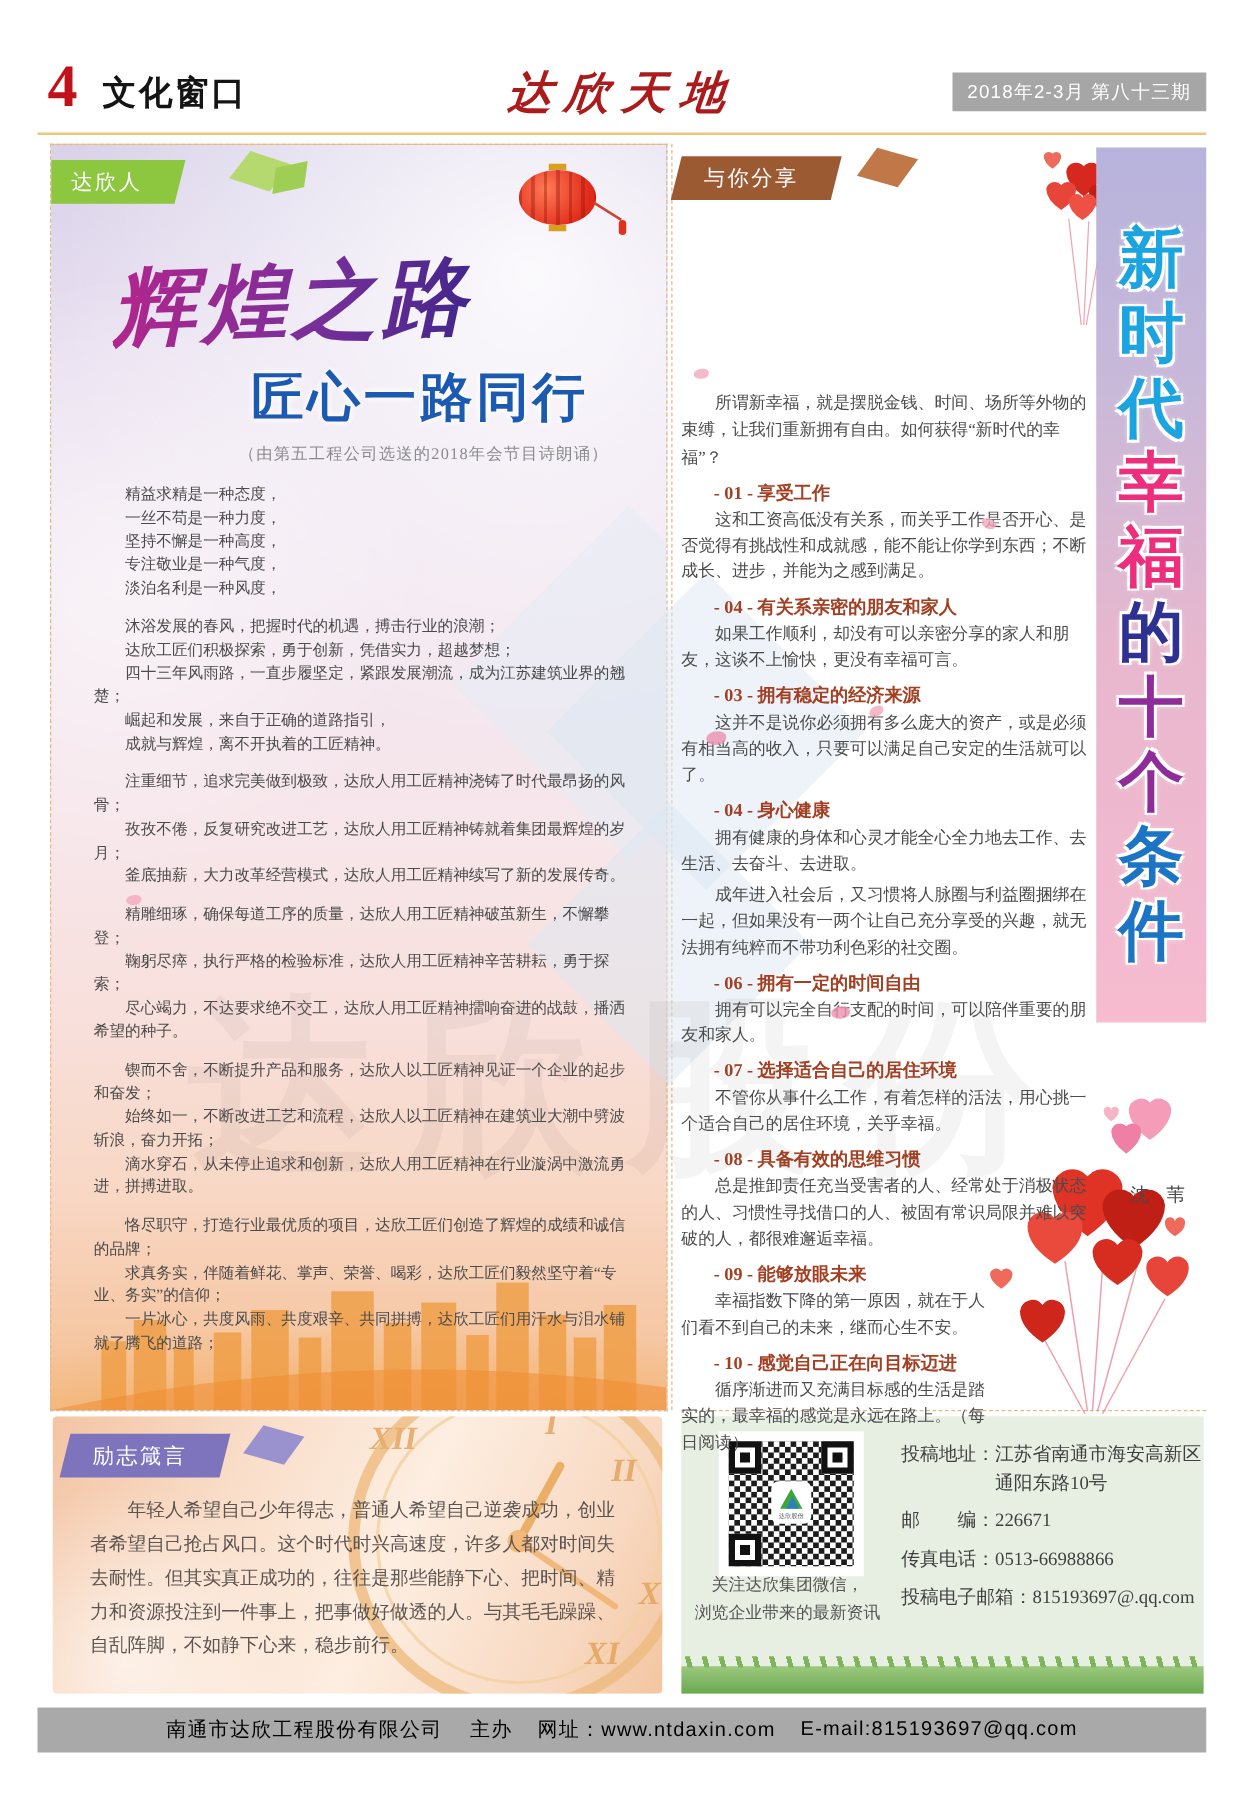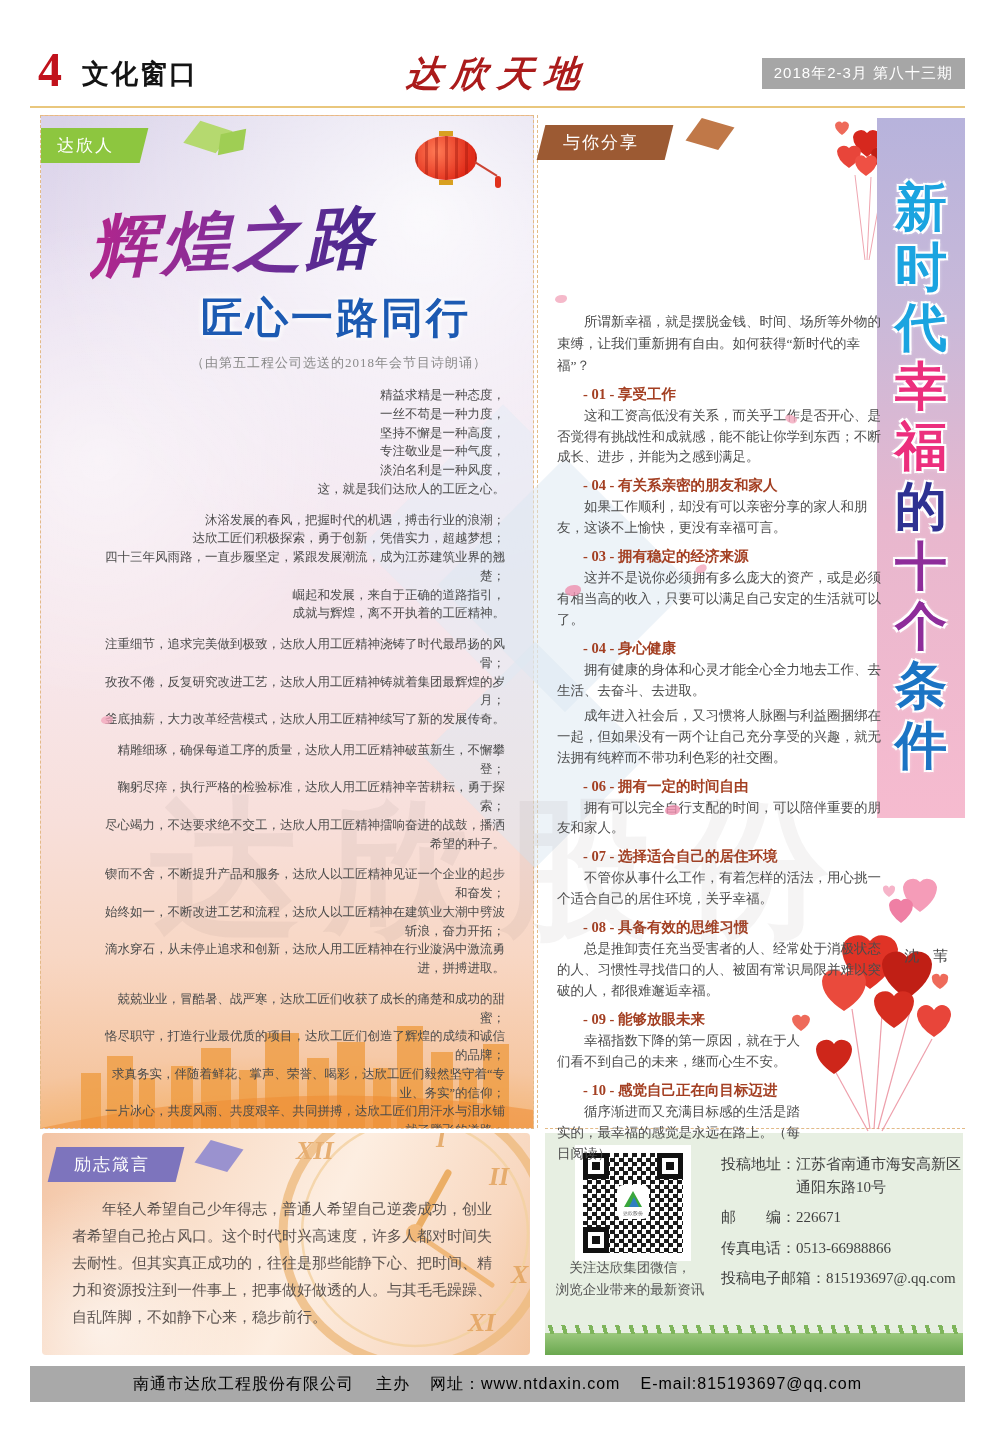--- a/index.html
+++ b/index.html
@@ -51,34 +51,34 @@
       background:linear-gradient(100deg,#b0268d 5%,#7b2f9a 55%,#45278c 95%);
       -webkit-background-clip:text;background-clip:text;color:transparent;
       transform:rotate(-2deg);width:max-content;
       text-shadow:0 0 1px rgba(255,255,255,0);font-family:"Liberation Serif",serif;}
   .sub-title{margin:2px 0 0 160px;font-size:42px;font-weight:bold;color:#1c5ab2;letter-spacing:3px;width:max-content;
       font-family:"Liberation Sans",sans-serif;text-shadow:0 0 6px #fff,0 0 6px #fff;}
   .title-caption{margin:8px 0 0 150px;font-size:13px;color:#8a8a8a;letter-spacing:1px;}
 
   
   .poem{position:relative;z-index:2;padding:14px 28px 0 34px;font-size:12.5px;line-height:1.5;color:#4b4b4b;}
-  .stanza{margin-bottom:12px;text-align:right;}
+  .stanza{margin-bottom:12px;}
   .pline{text-indent:2em;}
 
   
   .skyline{position:absolute;left:0;right:0;bottom:0;height:150px;z-index:1;}
 
   
   .watermark{position:absolute;left:150px;top:770px;font-size:150px;font-weight:bold;letter-spacing:26px;
       color:rgba(110,95,95,.07);z-index:6;pointer-events:none;font-family:"Liberation Serif",serif;white-space:nowrap;}
   .diamond{position:absolute;background:#dce8f2;opacity:.5;transform:rotate(45deg);z-index:0;}
   .petal{position:absolute;width:12px;height:8px;border-radius:60% 40% 55% 45%;background:#f2a7bd;opacity:.8;z-index:2;}
 
   
-  .right-text{position:absolute;left:0;top:0;width:330px;z-index:2;margin-left:12px;}
+  .right-text{position:absolute;left:0;top:0;width:330px;z-index:2;}
   .intro{margin:196px 0 0 0;text-indent:2em;font-size:13.5px;line-height:1.62;color:#4c4c4c;}
   .item{margin-top:4px;}
   .item-h{color:#a33f22;font-weight:bold;font-size:14.5px;margin:8px 0 2px 26px;font-family:"Liberation Serif",serif;}
   .item-b{font-size:13.5px;line-height:1.55;color:#4c4c4c;text-indent:2em;}
   .balloon-spacer{float:right;width:86px;height:200px;}
 
   
   .vbanner{position:absolute;right:0;top:3px;width:88px;height:700px;z-index:1;
       background:linear-gradient(180deg,#b7b3dc 0%,#c9b9d9 28%,#e8b7ce 58%,#f6bbcf 100%);}
   .vchars{padding-top:60px;}
@@ -152,21 +152,20 @@
   <div class="sub-title">匠心一路同行</div>
   <div class="title-caption">（由第五工程公司选送的2018年会节目诗朗诵）</div>
 
   <div class="poem">
       <div class="stanza">
         <div class="pline">精益求精是一种态度，</div>
         <div class="pline">一丝不苟是一种力度，</div>
         <div class="pline">坚持不懈是一种高度，</div>
         <div class="pline">专注敬业是一种气度，</div>
         <div class="pline">淡泊名利是一种风度，</div>
-        <div class="pline">这，就是我们达欣人的工匠之心。</div>
       </div>
       <div class="stanza">
         <div class="pline">沐浴发展的春风，把握时代的机遇，搏击行业的浪潮；</div>
         <div class="pline">达欣工匠们积极探索，勇于创新，凭借实力，超越梦想；</div>
         <div class="pline">四十三年风雨路，一直步履坚定，紧跟发展潮流，成为江苏建筑业界的翘楚；</div>
         <div class="pline">崛起和发展，来自于正确的道路指引，</div>
         <div class="pline">成就与辉煌，离不开执着的工匠精神。</div>
       </div>
       <div class="stanza">
         <div class="pline">注重细节，追求完美做到极致，达欣人用工匠精神浇铸了时代最昂扬的风骨；</div>
@@ -177,21 +176,20 @@
         <div class="pline">精雕细琢，确保每道工序的质量，达欣人用工匠精神破茧新生，不懈攀登；</div>
         <div class="pline">鞠躬尽瘁，执行严格的检验标准，达欣人用工匠精神辛苦耕耘，勇于探索；</div>
         <div class="pline">尽心竭力，不达要求绝不交工，达欣人用工匠精神擂响奋进的战鼓，播洒希望的种子。</div>
       </div>
       <div class="stanza">
         <div class="pline">锲而不舍，不断提升产品和服务，达欣人以工匠精神见证一个企业的起步和奋发；</div>
         <div class="pline">始终如一，不断改进工艺和流程，达欣人以工匠精神在建筑业大潮中劈波斩浪，奋力开拓；</div>
         <div class="pline">滴水穿石，从未停止追求和创新，达欣人用工匠精神在行业漩涡中激流勇进，拼搏进取。</div>
       </div>
       <div class="stanza">
-        <div class="pline">兢兢业业，冒酷暑、战严寒，达欣工匠们收获了成长的痛楚和成功的甜蜜；</div>
         <div class="pline">恪尽职守，打造行业最优质的项目，达欣工匠们创造了辉煌的成绩和诚信的品牌；</div>
         <div class="pline">求真务实，伴随着鲜花、掌声、荣誉、喝彩，达欣工匠们毅然坚守着“专业、务实”的信仰；</div>
         <div class="pline">一片冰心，共度风雨、共度艰辛、共同拼搏，达欣工匠们用汗水与泪水铺就了腾飞的道路；</div>
       </div>
     </div>
 
   <svg class="skyline" width="492" height="150" viewBox="0 0 492 150">
     <defs>
       <radialGradient id="glow" cx="50%" cy="95%" r="80%">
         <stop offset="0%" stop-color="#ffd27a" stop-opacity="0.95"></stop>

